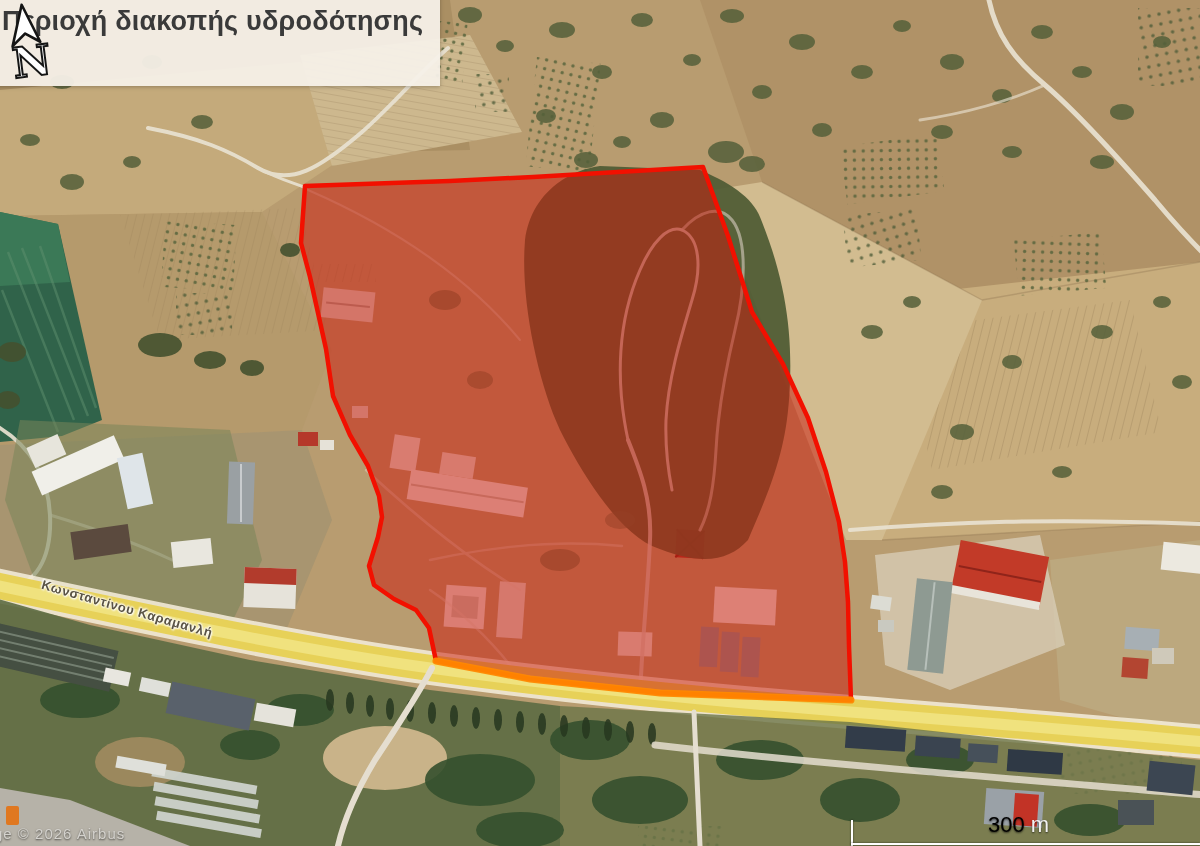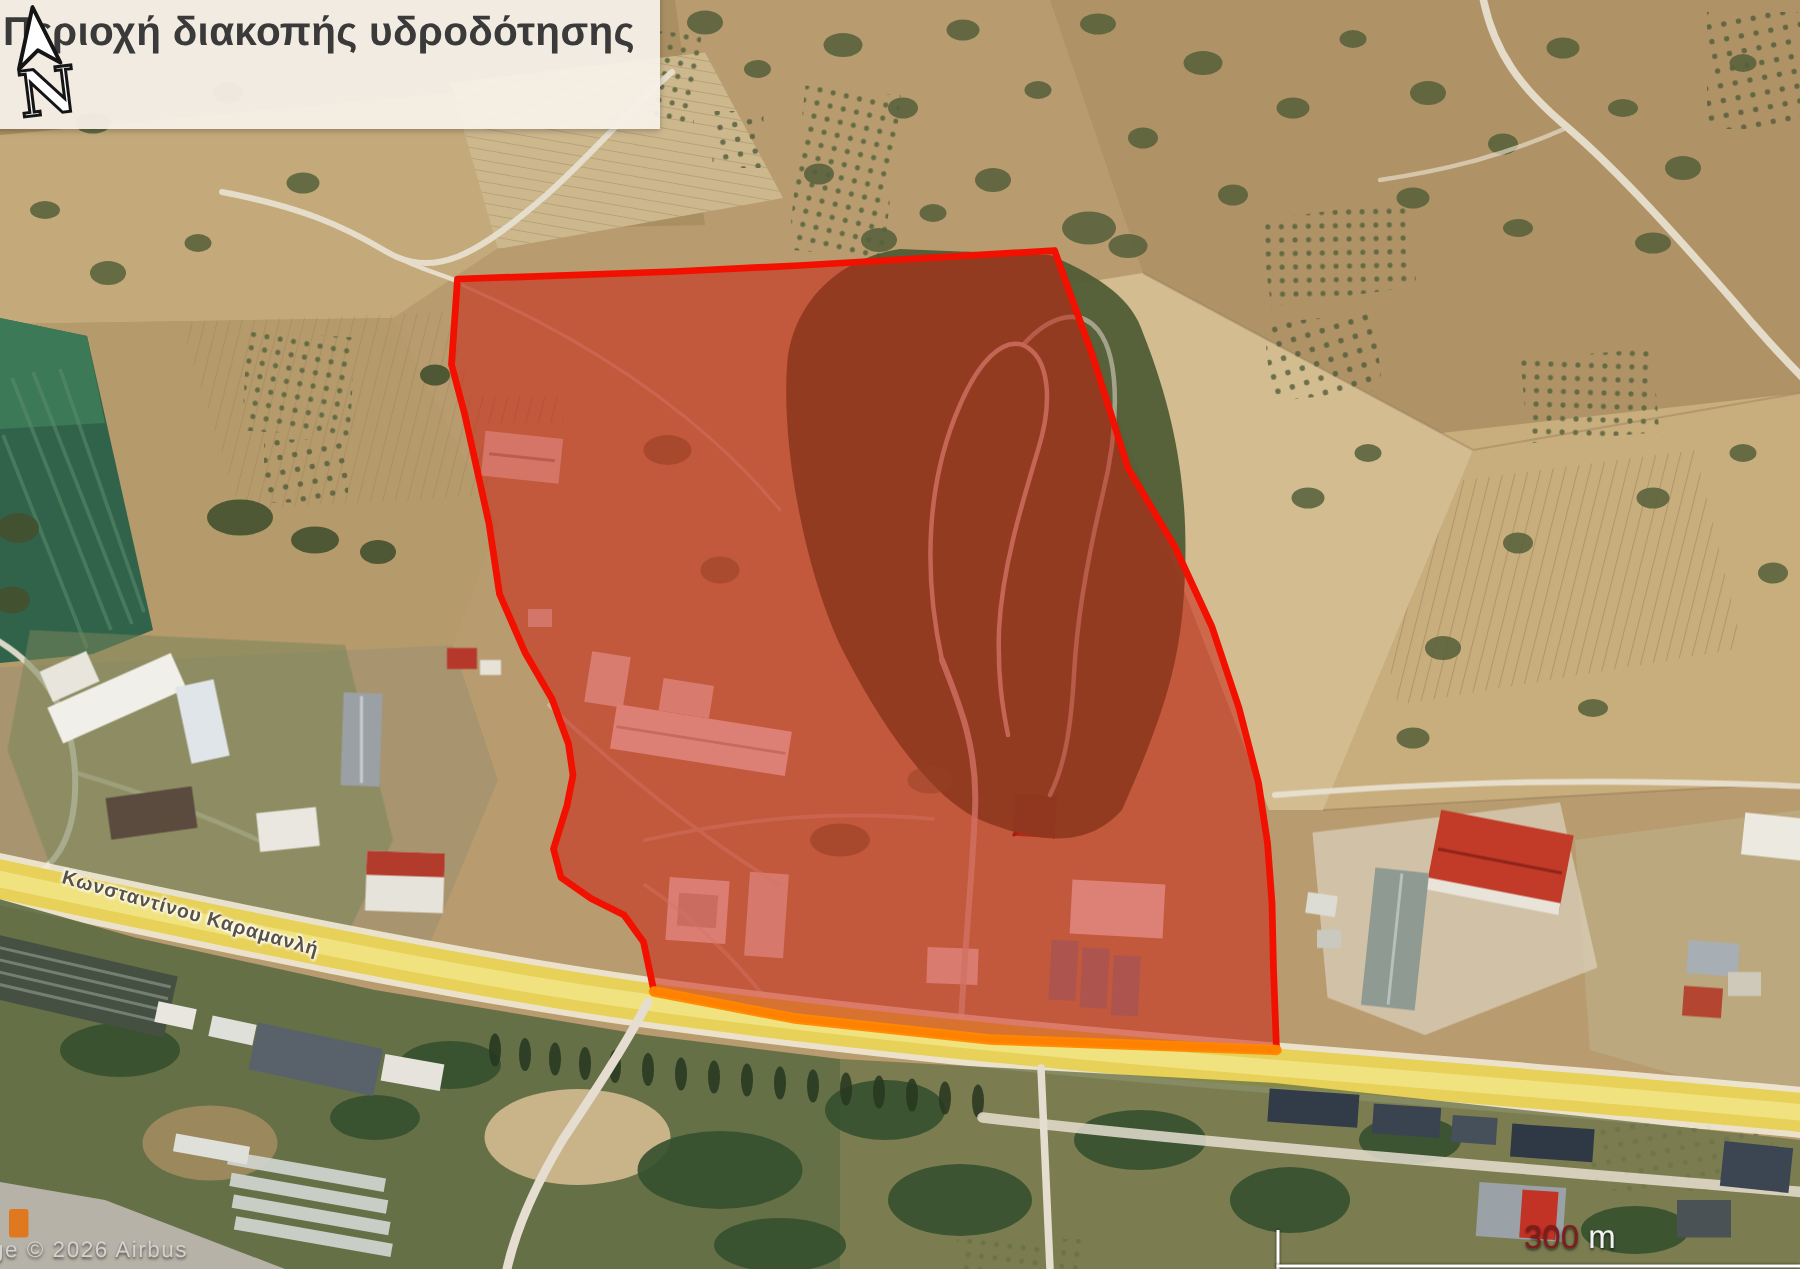--- a/index.html
+++ b/index.html
@@ -23,21 +23,21 @@
   
   .copyr{position:absolute;left:-34px;top:825px;font-size:15px;color:#d4d2cd;
          letter-spacing:1px;text-shadow:0 1px 2px rgba(0,0,0,.6);white-space:nowrap;}
   
   .scale-tick{position:absolute;left:851px;top:820px;width:2px;height:26px;
               background:#fff;box-shadow:0 0 2px rgba(0,0,0,.7);}
   .scale-line{position:absolute;left:851px;top:843px;width:349px;height:2px;
               background:#fff;box-shadow:0 0 2px rgba(0,0,0,.7);}
   .scale-label{position:absolute;left:988px;top:812px;font-size:22px;
                text-shadow:0 1px 2px rgba(0,0,0,.65);white-space:nowrap;}
-  .scale-label .v{color:#7f1d1d;margin-left:28px;}
+  .scale-label .v{color:#000000;}
   .scale-label .u{color:#f2f2f2;}
   .north{position:absolute;left:1134px;top:746px;}
 </style>
 </head>
 <body>
 
 <div class="stage">
 
   <svg width="1200" height="846" viewBox="0 0 1200 846">
     <defs>

